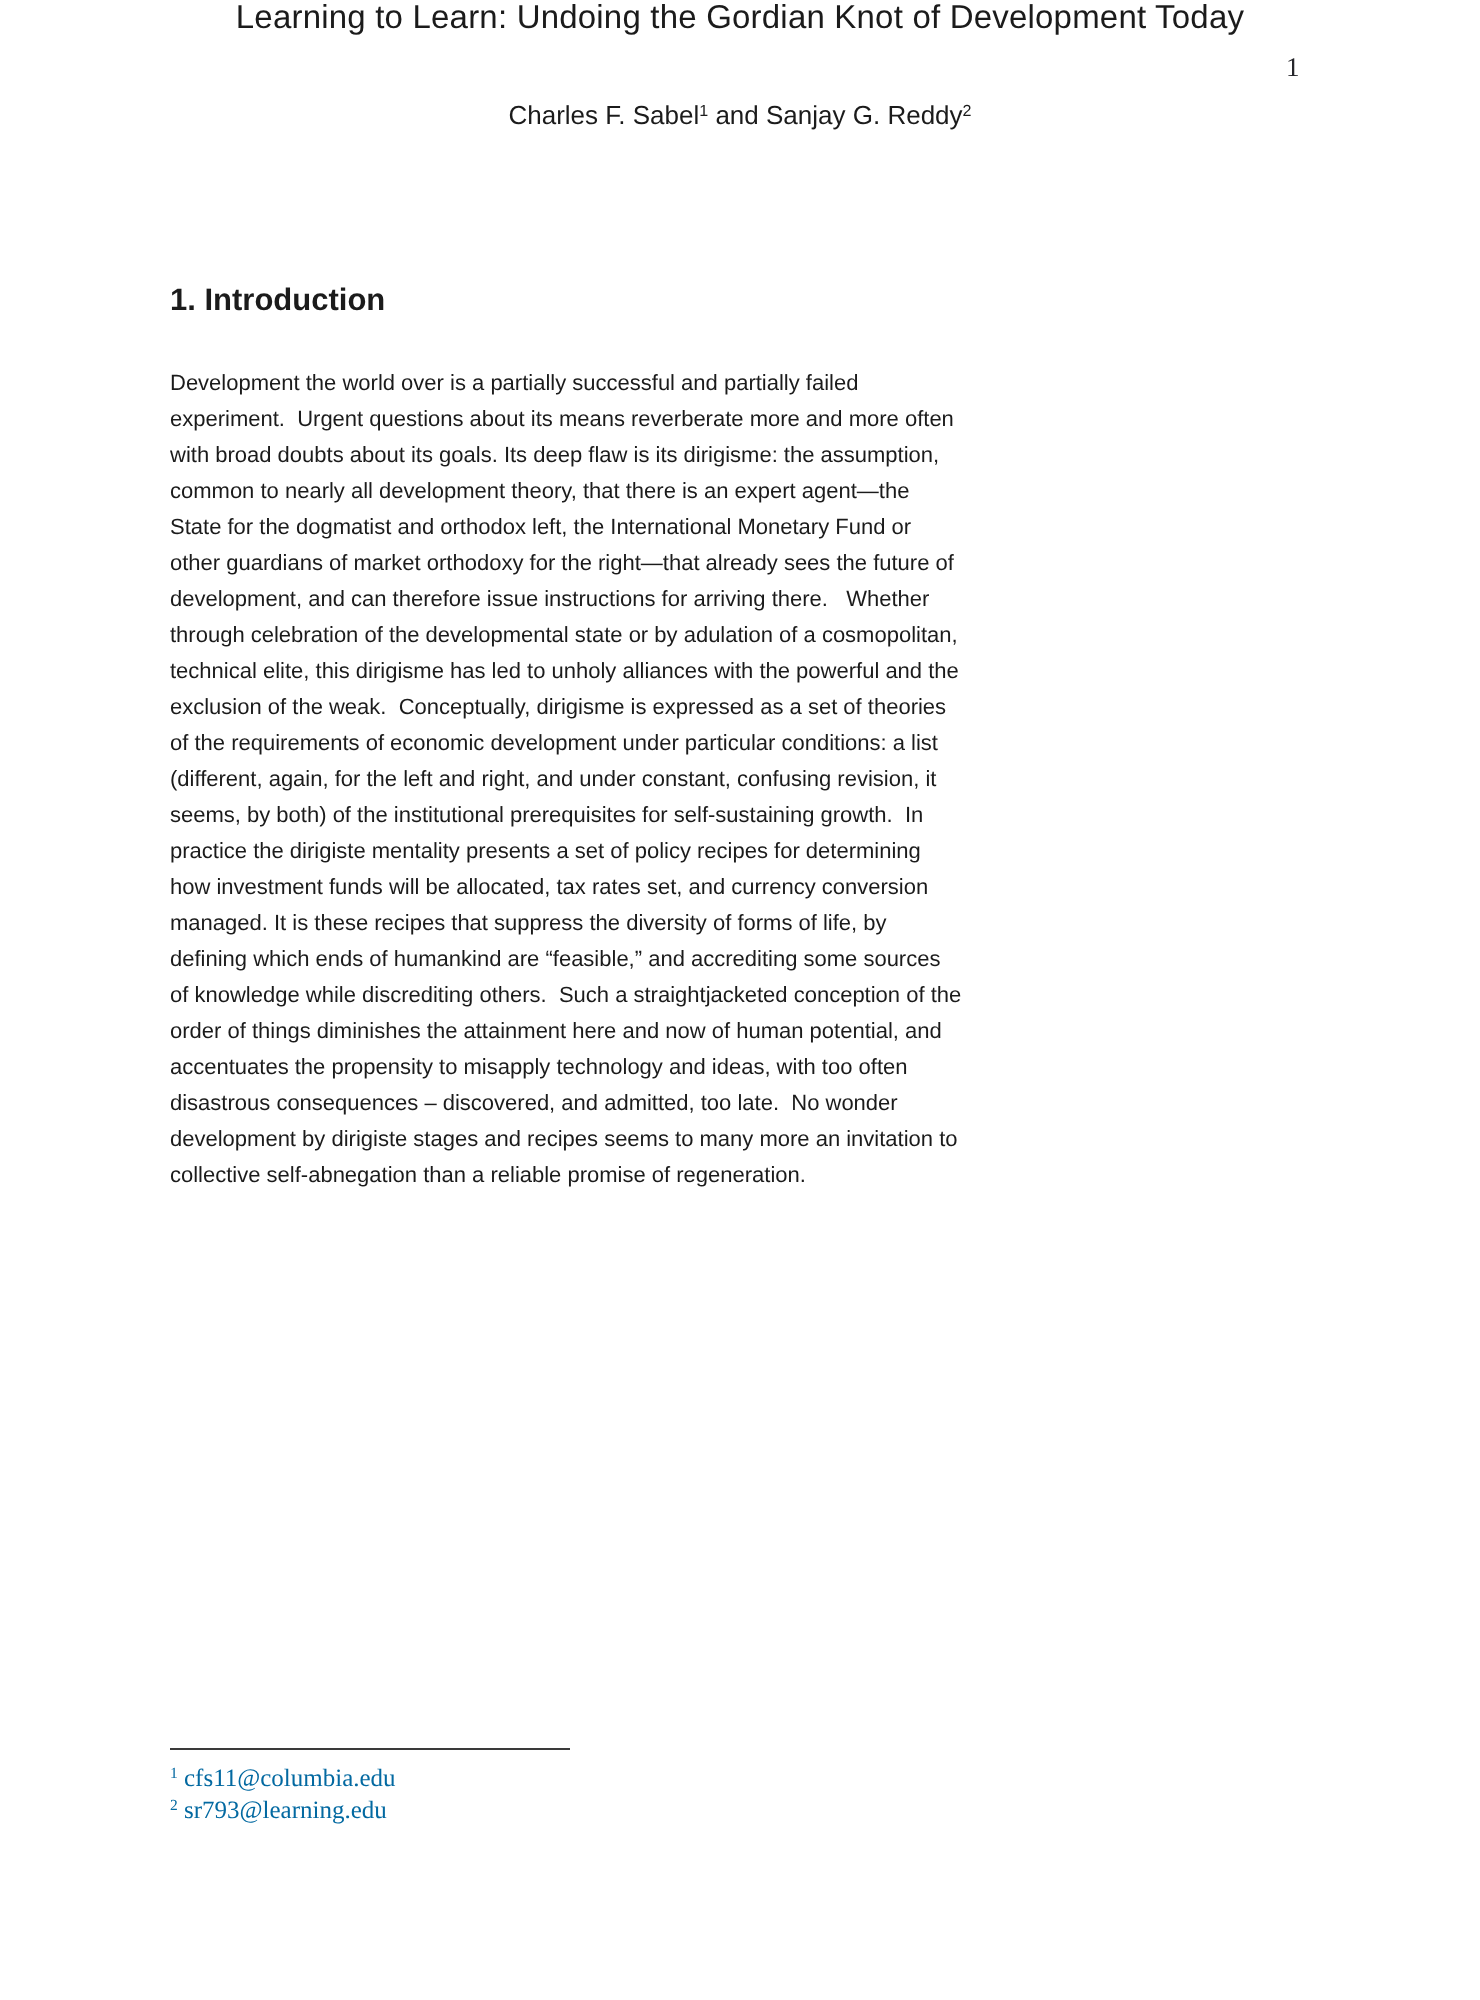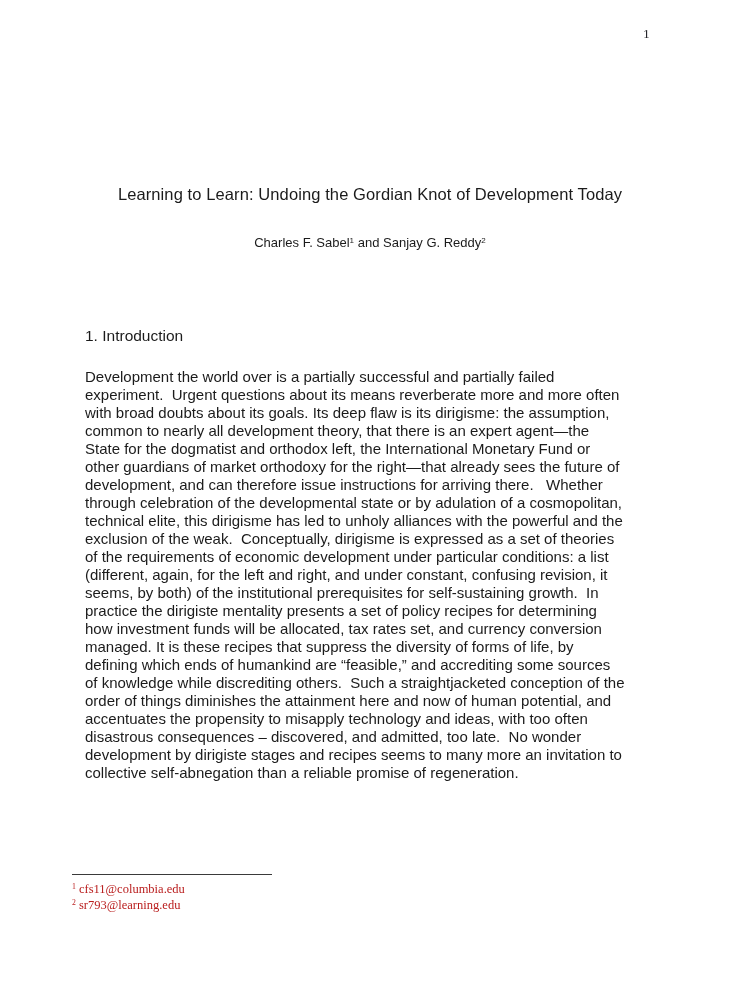--- a/index.html
+++ b/index.html
@@ -18,21 +18,20 @@
   }
   .pagenum {
     position: absolute;
     top: 26px;
     left: 643px;
     font-family: "Liberation Serif", "DejaVu Serif", serif;
     font-size: 13.5px;
     color: #26262b;
   }
   .head {
-    padding-top: 185px;
     width: 740px;
     text-align: center;
   }
   .title {
     margin: 0;
     font-size: 16.5px;
     font-weight: normal;
     white-space: nowrap;
     letter-spacing: 0.1px;
   }
@@ -48,39 +47,39 @@
     top: -0.5em;
   }
   .bodytext {
     margin-left: 85px;
     width: 618px;
   }
   .section-heading {
     margin: 0;
     padding-top: 77px;
     font-size: 15.5px;
-    font-weight: normal;
+    font-weight: bold;
   }
   .para {
     margin: 23px 0 0 0;
-    font-size: 15px;
+    font-size: 11px;
     line-height: 18px;
     white-space: pre-wrap;
     letter-spacing: 0px;
   }
   .para.second {
     margin-top: 15px;
   }
   .footnotes {
     position: absolute;
-    left: 72px;
+    left: 85px;
     top: 874px;
     font-family: "Liberation Serif", "DejaVu Serif", serif;
     font-size: 12.5px;
-    color: #b91c1c;
+    color: #0369a1;
   }
   .fn-rule {
     width: 200px;
     height: 0;
     border-top: 1.5px solid #3a3a3a;
     margin-bottom: 7px;
   }
   .fn {
     line-height: 15px;
   }

